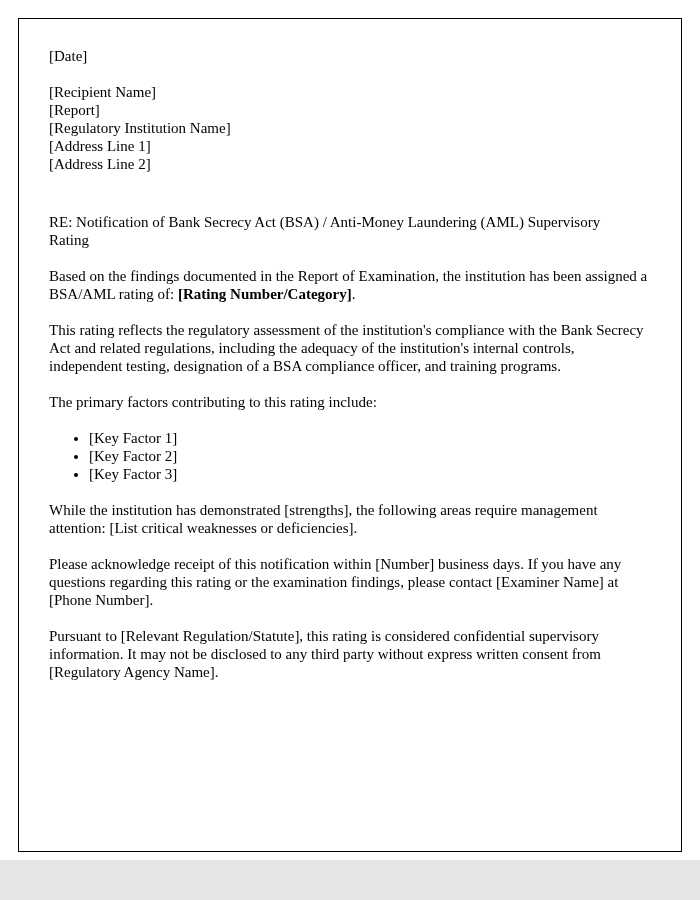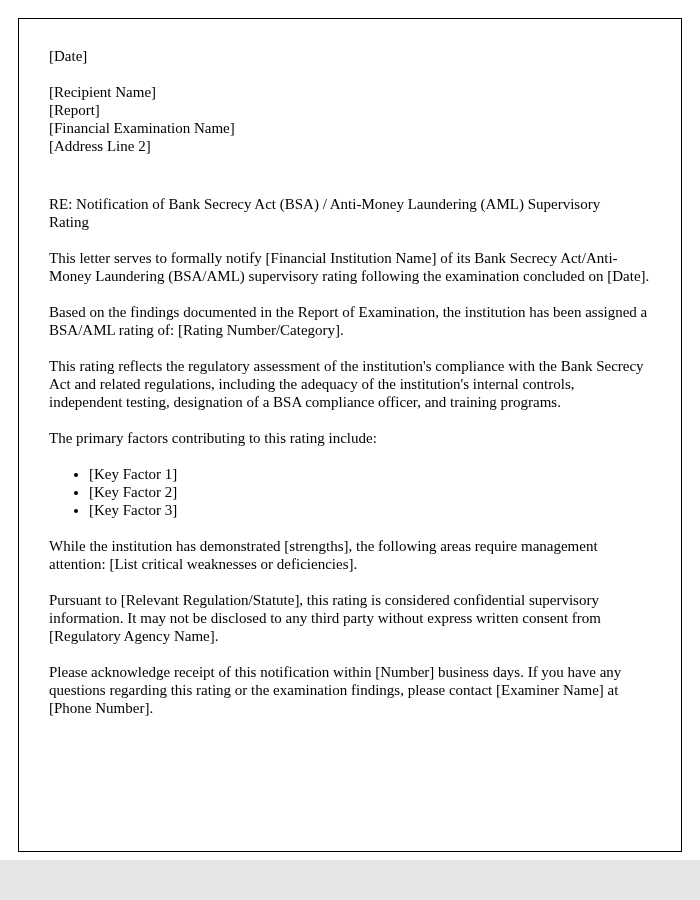--- a/index.html
+++ b/index.html
@@ -46,55 +46,55 @@
   }
   ul.factors li {
     margin: 0;
   }
   .page-gap {
     width: 700px;
     height: 40px;
     margin-top: 8px;
     background: var(--gap-bg, #e6e6e6);
   }
-  strong { font-weight: normal; }
+  strong { font-weight: bold; }
 </style>
 </head>
 <body>
 
 <div class="page">
 
   <p class="para">[Date]</p>
 
   <div class="addr-block">
     <div class="line">[Recipient Name]</div>
     <div class="line">[Report]</div>
-    <div class="line">[Financial Examination Name]</div>
+    <div class="line">[Regulatory Institution Name]</div>
+    <div class="line">[Address Line 1]</div>
     <div class="line">[Address Line 2]</div>
   </div>
 
   <p class="para subject">RE: Notification of Bank Secrecy Act (BSA) / Anti-Money Laundering (AML) Supervisory Rating</p>
 
 
-  <p class="para">This letter serves to formally notify [Financial Institution Name] of its Bank Secrecy Act/Anti-Money Laundering (BSA/AML) supervisory rating following the examination concluded on [Date].</p>
 
   <p class="para"><span>Based on the findings documented in the Report of Examination, the institution has been assigned a BSA/AML rating of: </span><strong>[Rating Number/Category]</strong><span>.</span></p>
 
   <p class="para">This rating reflects the regulatory assessment of the institution's compliance with the Bank Secrecy Act and related regulations, including the adequacy of the institution's internal controls, independent testing, designation of a BSA compliance officer, and training programs.</p>
 
   <p class="para">The primary factors contributing to this rating include:</p>
 
   <ul class="factors">
     <li>[Key Factor 1]</li>
     <li>[Key Factor 2]</li>
     <li>[Key Factor 3]</li>
   </ul>
 
   <p class="para">While the institution has demonstrated [strengths], the following areas require management attention: [List critical weaknesses or deficiencies].</p>
 
+  <p class="para">Please acknowledge receipt of this notification within [Number] business days. If you have any questions regarding this rating or the examination findings, please contact [Examiner Name] at [Phone Number].</p>
+
   <p class="para">Pursuant to [Relevant Regulation/Statute], this rating is considered confidential supervisory information. It may not be disclosed to any third party without express written consent from [Regulatory Agency Name].</p>
-
-  <p class="para">Please acknowledge receipt of this notification within [Number] business days. If you have any questions regarding this rating or the examination findings, please contact [Examiner Name] at [Phone Number].</p>
 
 
 </div>
 
 <div class="page-gap"></div>
 
 </body></html>

